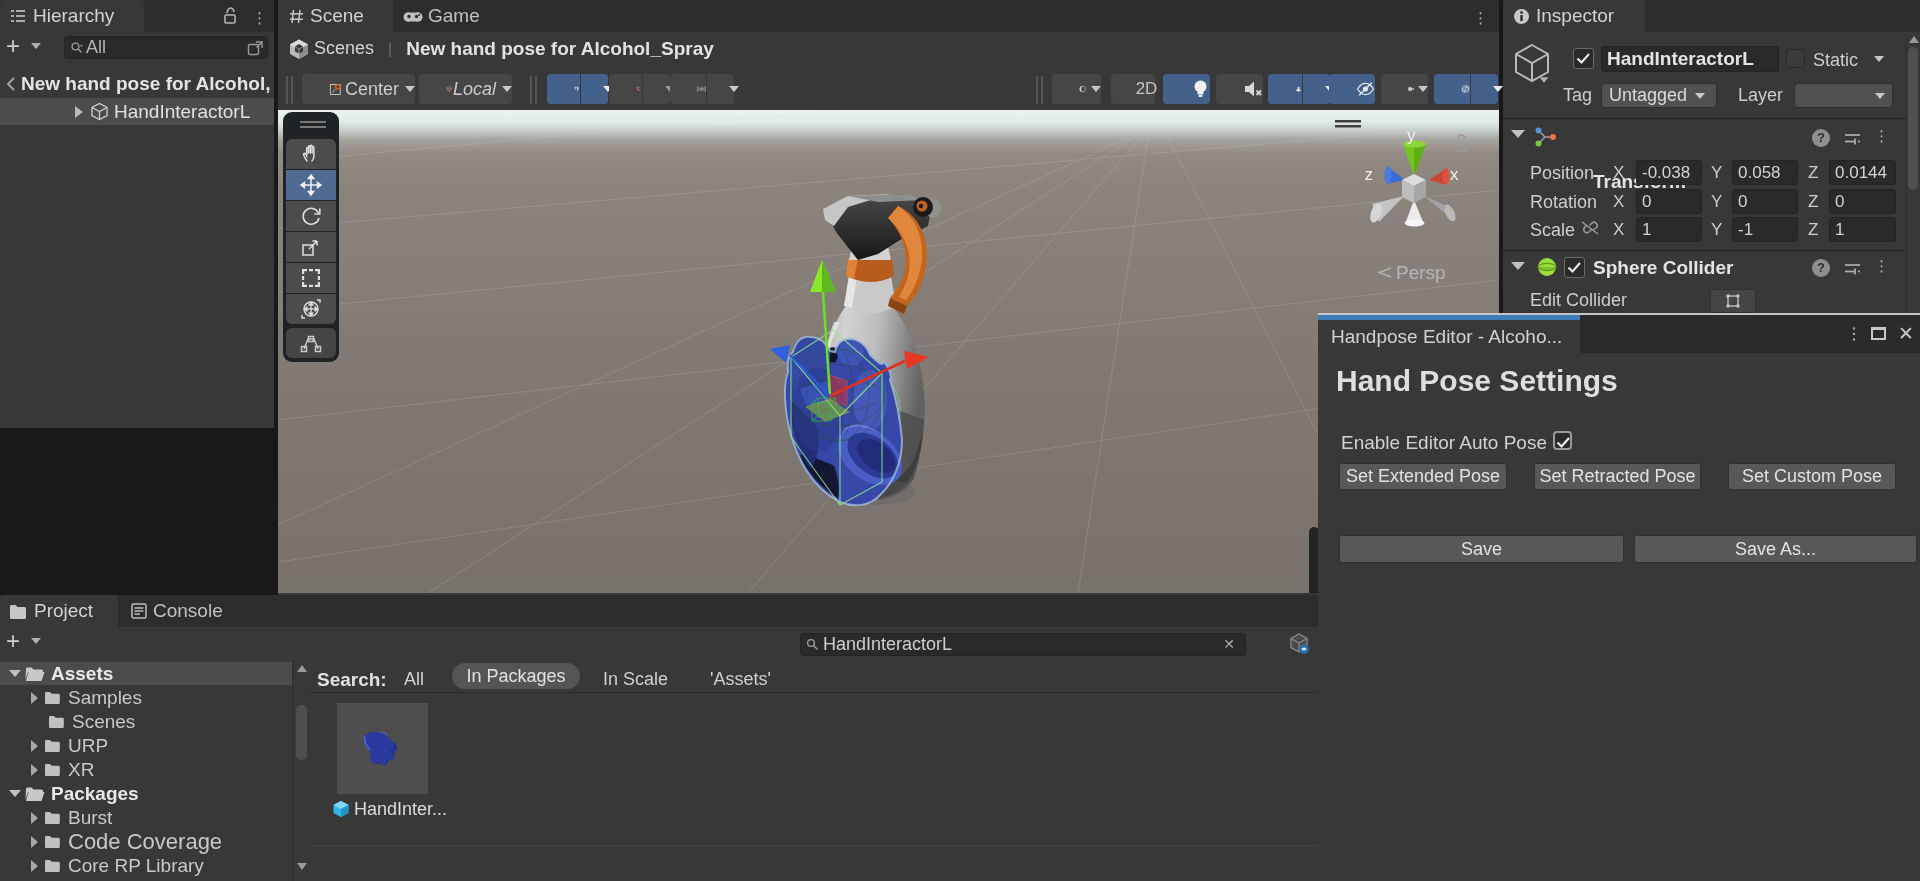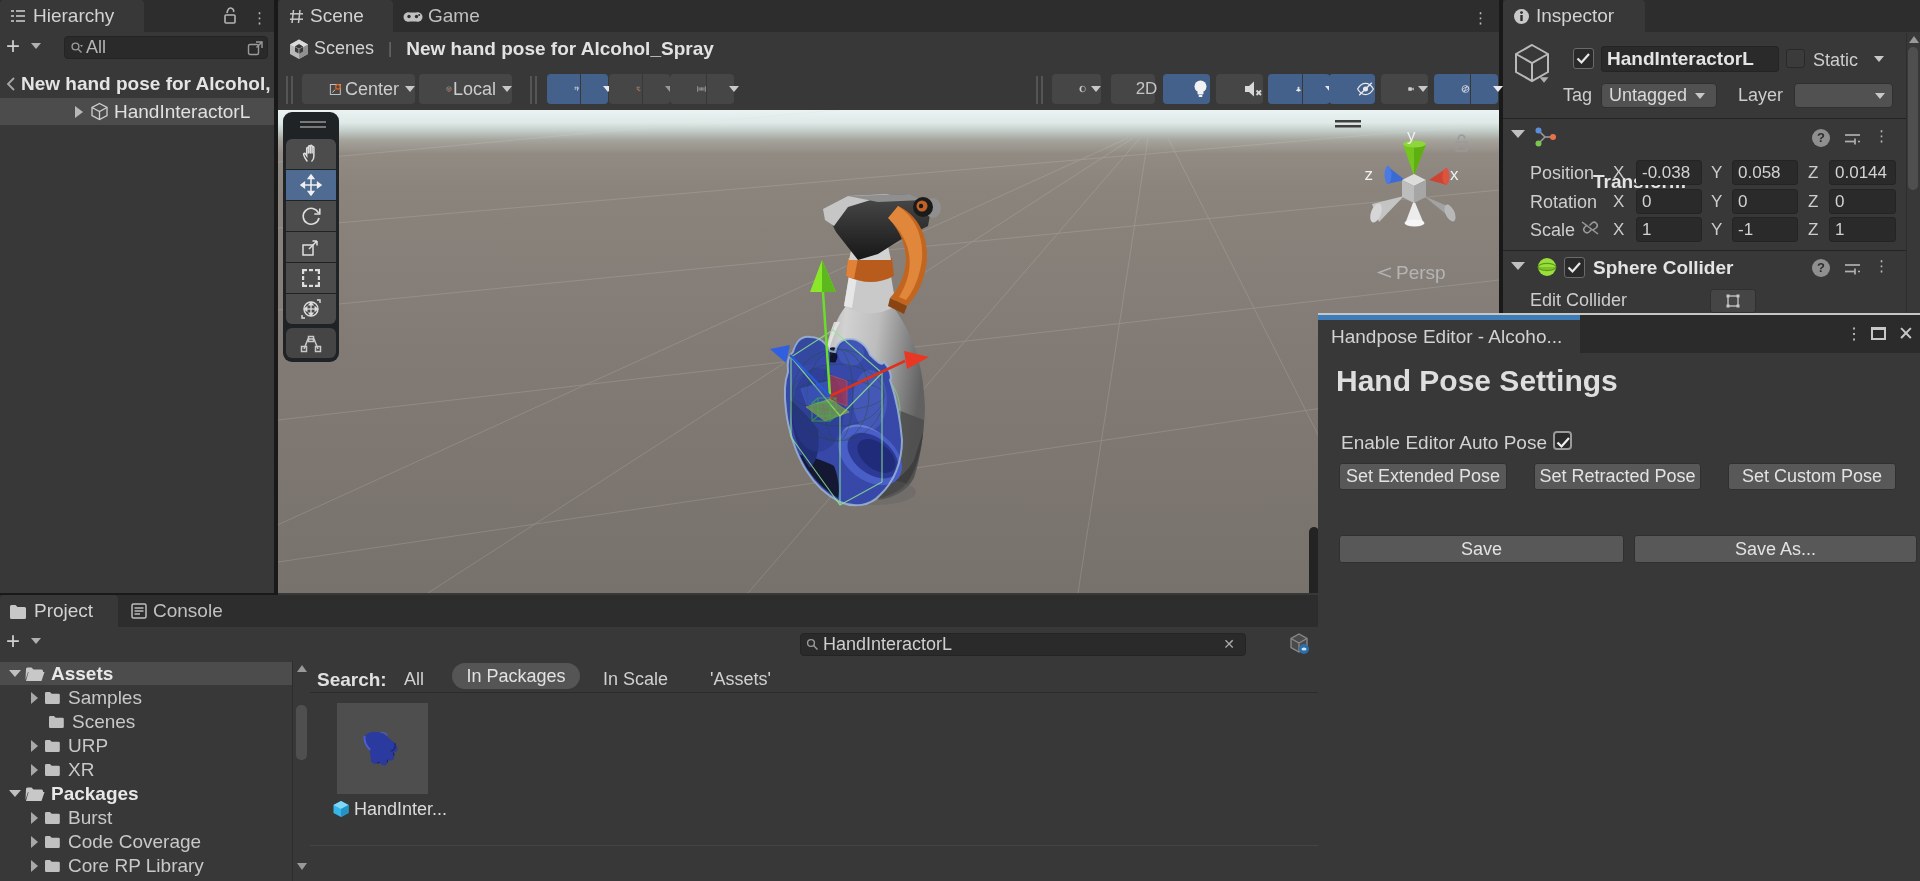--- a/index.html
+++ b/index.html
@@ -17,21 +17,21 @@
   .tbtn { position:absolute; background:#464646; border-radius:4px; display:flex; align-items:center; justify-content:center; color:#ccc;padding-left:27px; }
   .tbtn.blue { background:#44618c; }
   .gbtn { position:absolute; background:#585858; border:1px solid #303030; border-radius:3px; color:#e2e2e2; display:flex; align-items:center; justify-content:center; font-size:18px; }
   .bold { font-weight:bold; }
   svg text { font-family:"Liberation Sans", sans-serif; }
 </style>
 </head>
 <body>
 <div id="stage">
 
-  <div class="panel" style="left:0; top:0; width:274px; height:593px;">
+  <div class="panel" style="left:0; top:0; width:274px; height:428px;">
     <div class="tabstrip"></div>
     <div class="tab" style="left:0; width:144px; padding-left:10px;">
       <svg width="16" height="16" viewBox="0 0 16 16" style="margin-right:7px;">
         <g stroke="#c8c8c8" stroke-width="1.6">
             <line x1="1" y1="3" x2="4" y2="3"></line>
             <line x1="6" y1="3" x2="15" y2="3"></line>
             <line x1="1" y1="8" x2="4" y2="8"></line>
             <line x1="6" y1="8" x2="15" y2="8"></line>
             <line x1="1" y1="13" x2="4" y2="13"></line>
             <line x1="6" y1="13" x2="15" y2="13"></line>
@@ -127,21 +127,21 @@
       </svg>
       <span style="font-size:18px; margin:0 6px 0 2px;">Center</span>
       <div class="caret"></div>
     </div>
     <div class="tbtn" style="left:141px; top:74px; width:93px; height:30px;">
       <svg width="22" height="22" viewBox="0 0 22 22">
         <path d="M11 2 L19 6.5 V15.5 L11 20 L3 15.5 V6.5 Z" fill="none" stroke="#c8c8c8" stroke-width="1.4"></path>
         <path d="M3 6.5 L11 11 L19 6.5 M11 11 V20" fill="none" stroke="#c8c8c8" stroke-width="1.4"></path>
         <circle cx="11.5" cy="15" r="3.2" fill="#464646" stroke="#e05f19" stroke-width="2"></circle>
       </svg>
-      <span style="font-size:18px; margin:0 6px 0 1px;">Local</span>
+      <span style="font-size:18px; margin:0 6px 0 1px;font-style:italic;">Local</span>
       <div class="caret"></div>
     </div>
     <div class="abs" style="left:252px; top:76px; width:2px; height:28px; background:#555;"></div>
     <div class="abs" style="left:257px; top:76px; width:2px; height:28px; background:#555;"></div>
     <div class="tbtn blue" style="left:269px; top:74px; width:33px; height:30px; border-radius:4px 0 0 4px;">
       <svg width="20" height="20" viewBox="0 0 20 20">
         <g stroke="#e8e8e8" stroke-width="1.4">
             <line x1="6" y1="1" x2="5" y2="12"></line>
             <line x1="12" y1="1" x2="11.5" y2="8"></line>
             <line x1="1" y1="5" x2="17" y2="5"></line>
@@ -690,21 +690,21 @@
         <svg width="17" height="14" viewBox="0 0 17 14" style="margin-left:6px;">
             <path d="M1 2.2 a1.3 1.3 0 0 1 1.3 -1.3 h3.6 l1.8 1.8 h6.8 a1.3 1.3 0 0 1 1.3 1.3 v7.8 a1.3 1.3 0 0 1 -1.3 1.3 h-12.2 a1.3 1.3 0 0 1 -1.3 -1.3 Z" fill="#c0c0c0"></path>
           </svg>
         <span style="margin-left:7px; font-size:19px;">Burst</span>
       </div>
       <div class="row" style="left:0; top:169px; width:292px; height:23px;">
         <div style="margin-left:31px; width:0; height:0; border-top:6px solid transparent; border-bottom:6px solid transparent; border-left:7px solid #a8a8a8;"></div>
         <svg width="17" height="14" viewBox="0 0 17 14" style="margin-left:6px;">
             <path d="M1 2.2 a1.3 1.3 0 0 1 1.3 -1.3 h3.6 l1.8 1.8 h6.8 a1.3 1.3 0 0 1 1.3 1.3 v7.8 a1.3 1.3 0 0 1 -1.3 1.3 h-12.2 a1.3 1.3 0 0 1 -1.3 -1.3 Z" fill="#c0c0c0"></path>
           </svg>
-        <span style="margin-left:7px; font-size:19px;">Code Coverage</span>
+        <span style="margin-left:7px; font-size:22px;">Code Coverage</span>
       </div>
       <div class="row" style="left:0; top:193px; width:292px; height:23px;">
         <div style="margin-left:31px; width:0; height:0; border-top:6px solid transparent; border-bottom:6px solid transparent; border-left:7px solid #a8a8a8;"></div>
         <svg width="17" height="14" viewBox="0 0 17 14" style="margin-left:6px;">
             <path d="M1 2.2 a1.3 1.3 0 0 1 1.3 -1.3 h3.6 l1.8 1.8 h6.8 a1.3 1.3 0 0 1 1.3 1.3 v7.8 a1.3 1.3 0 0 1 -1.3 1.3 h-12.2 a1.3 1.3 0 0 1 -1.3 -1.3 Z" fill="#c0c0c0"></path>
           </svg>
         <span style="margin-left:7px; font-size:19px;">Core RP Library</span>
       </div>
       <div class="row" style="left:0; top:217px; width:292px; height:23px;">
 

